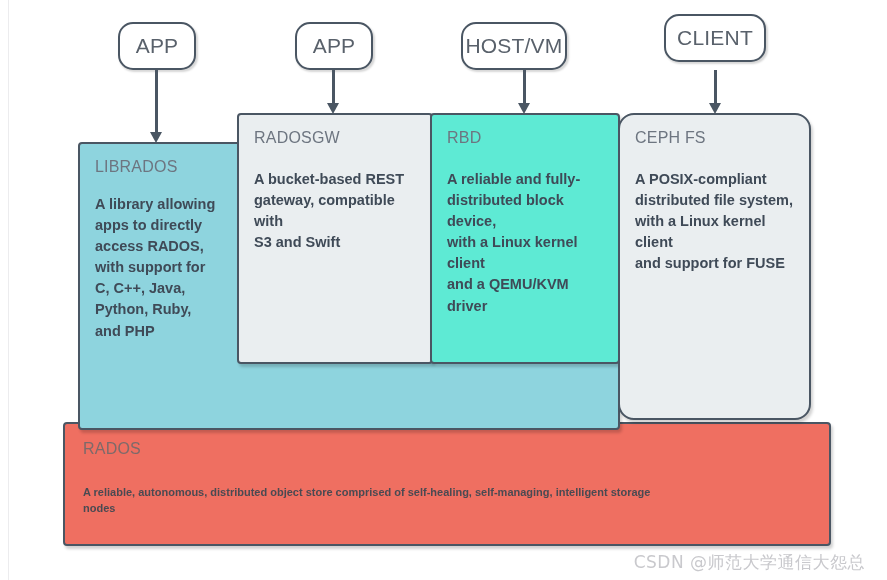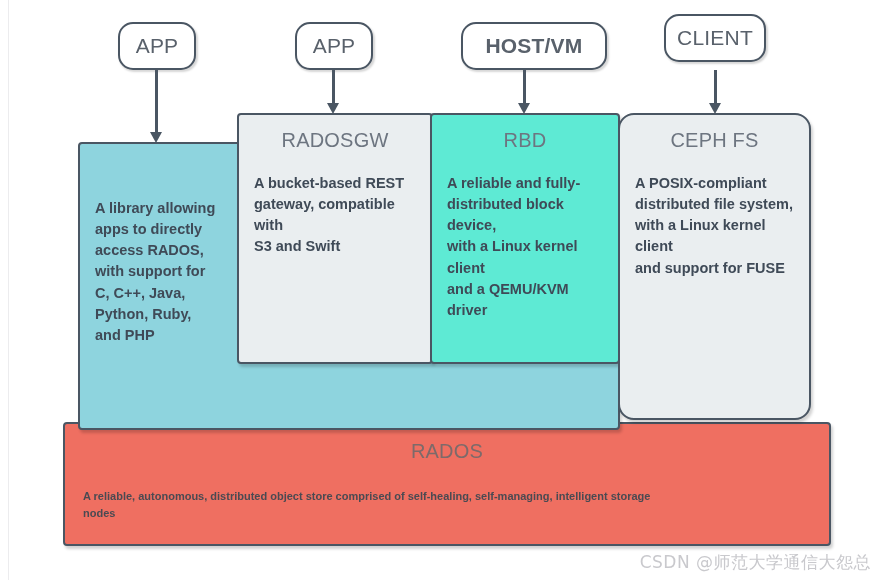--- a/index.html
+++ b/index.html
@@ -70,27 +70,26 @@
     position: absolute;
     box-sizing: border-box;
     border: 2px solid #4a5663;
     border-radius: 4px;
     box-shadow: 2px 3px 3px rgba(0,0,0,0.18);
     padding: 14px 15px 10px 15px;
     overflow: hidden;
   }
   .layer .title {
     color: #6d7580;
-    font-size: 20px;
+    font-size: 16px;
     font-weight: 400;
     line-height: 1.1;
     letter-spacing: 0.2px;
     margin: 0 0 22px 0;
     white-space: pre;
-    text-align: center;
   }
   .layer .body {
     color: #3f4a57;
     font-size: 14.5px;
     font-weight: bold;
     line-height: 1.46;
     white-space: pre-line;
     margin: 0;
   }
 
@@ -144,21 +143,21 @@
   }
   #rados .body {
     color: #4a4a52;
     font-size: 11px;
     line-height: 1.5;
   }
 
   
   .watermark {
     position: absolute;
-    right: 16px;
+    right: 22px;
     bottom: 6px;
     color: #c9c9cd;
     font-size: 17px;
     letter-spacing: 0.5px;
     font-family: "DejaVu Sans", sans-serif;
     user-select: none;
   }
 </style>
 </head>
 <body>
@@ -168,21 +167,21 @@
   <div class="gutter-line"></div>
 
   <div class="top-box" id="app1" style="left:118px; top:22px; width:78px; height:48px;">
     <span>APP</span>
   </div>
 
   <div class="top-box" id="app2" style="left:295px; top:22px; width:78px; height:48px;">
     <span>APP</span>
   </div>
 
-  <div class="top-box" id="hostvm" style="left:461px; top:22px; width:146px; height:48px;font-weight:bold;">
+  <div class="top-box" id="hostvm" style="left:461px; top:22px; width:106px; height:48px;">
     <span>HOST/VM</span>
   </div>
 
   <div class="top-box" id="clientbox" style="left:664px; top:14px; width:102px; height:48px;">
     <span>CLIENT</span>
   </div>
 
   <div class="arrow" style="left:155px; top:70px;">
     <div class="shaft" style="height:62px;"></div>
     <div class="head" style="top:62px;"></div>

